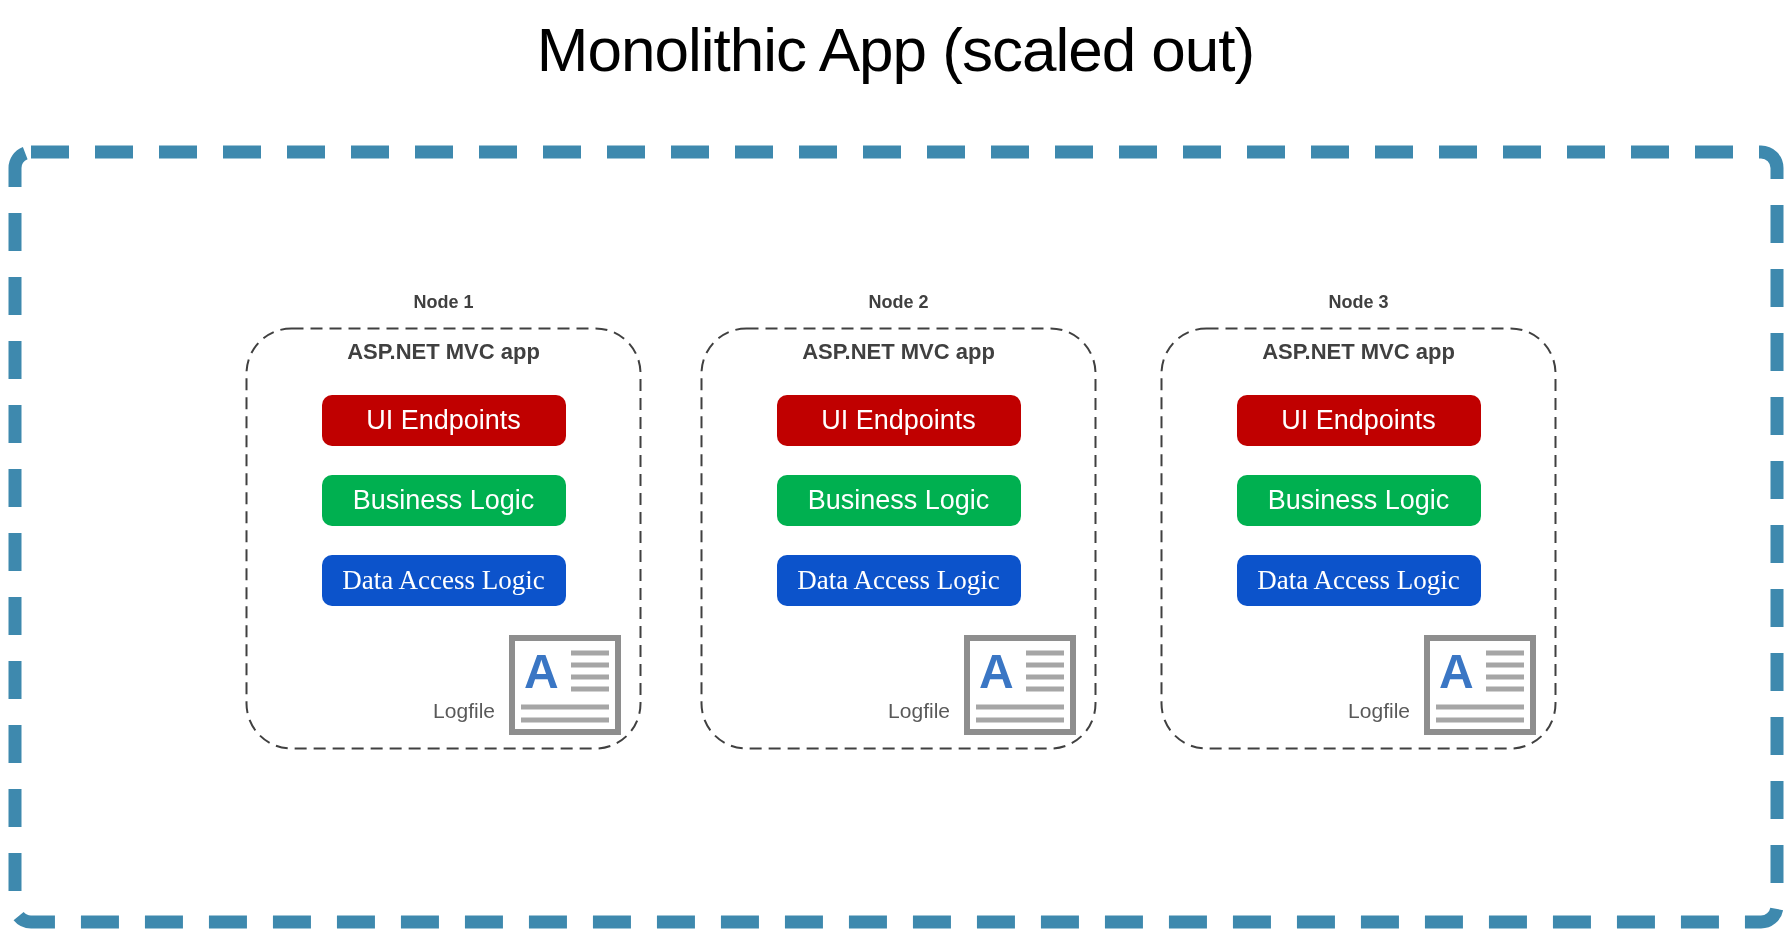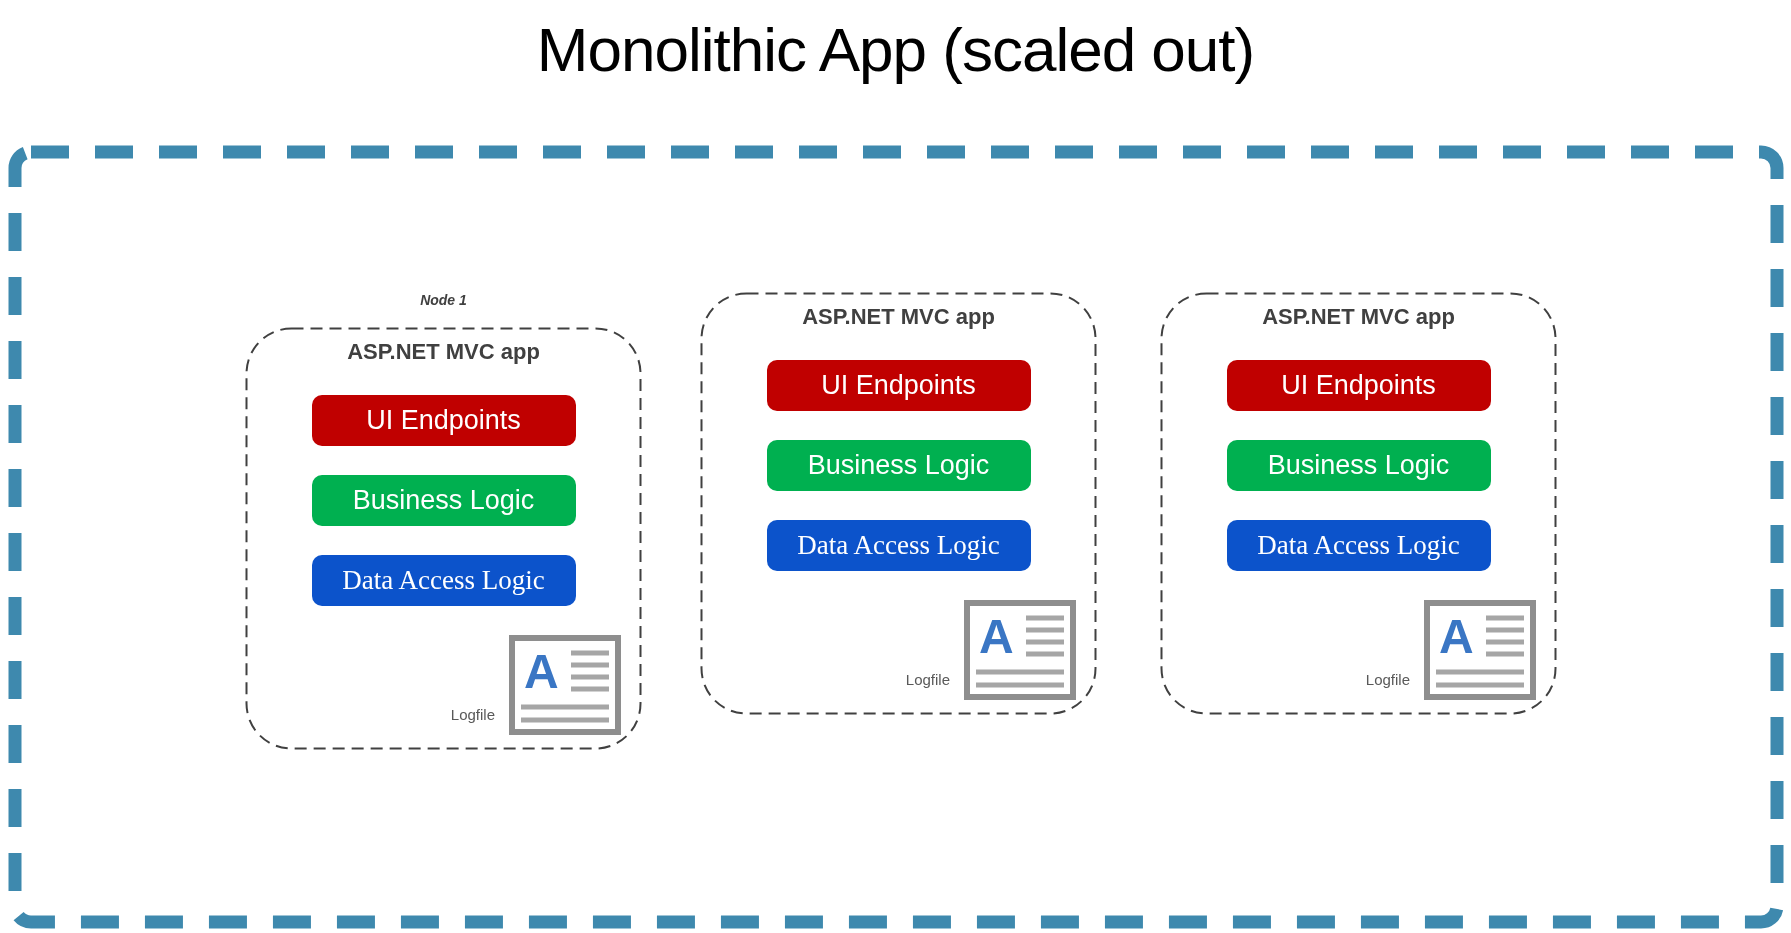--- a/index.html
+++ b/index.html
@@ -43,24 +43,23 @@
     position: absolute;
     top: 292px;
     width: 397px;
   }
   .node-1 { left: 245px; }
   .node-2 { left: 700px; }
   .node-3 { left: 1160px; }
   .node-label {
     height: 35px;
     text-align: center;
-    font-size: 14px;
+    font-size: 18px;
     font-weight: 700;
     color: var(--node_border);
-    font-style: italic;
   }
   .node-box {
     position: relative;
     height: 423px;
   }
   .node-border-svg {
     position: absolute;
     left: 0; top: 0;
     width: 397px; height: 423px;
     pointer-events: none;
@@ -74,21 +73,21 @@
     line-height: 36px;
   }
   .layers {
     margin-top: 25px;
     display: flex;
     flex-direction: column;
     align-items: center;
     gap: 29px;
   }
   .layer {
-    width: 264px;
+    width: 244px;
     height: 51px;
     border-radius: 10px;
     color: #ffffff;
     font-size: 27px;
     font-weight: 400;
     display: flex;
     align-items: center;
     justify-content: center;
     white-space: nowrap;
   }
@@ -99,21 +98,21 @@
     position: absolute;
     left: 0; right: 0;
     bottom: 15px;
     display: flex;
     justify-content: flex-end;
     align-items: flex-end;
     padding-right: 21px;
     gap: 14px;
   }
   .logfile-label {
-    font-size: 15px;
+    font-size: 21px;
     color: var(--logfile_text);
     margin-bottom: 12px;
   }
   .logfile-icon { display: block; }
 </style>
 </head>
 <body>
 
 <div class="page-title">Monolithic App (scaled out)</div>
 
@@ -145,20 +144,21 @@
           <line x1="62" y1="54" x2="100" y2="54"></line>
           <line x1="12" y1="72" x2="100" y2="72"></line>
           <line x1="12" y1="85" x2="100" y2="85"></line>
         </g>
       </svg>
     </div>
   </div>
 </div>
 
 <div class="node node-2">
+  <div class="node-label">Node 2</div>
   <div class="node-box">
     <svg class="node-border-svg" viewBox="0 0 397 423" aria-hidden="true">
       <rect x="1.5" y="1.5" width="394" height="420" rx="45" fill="none" style="stroke: var(--node_border);" stroke-width="2" stroke-dasharray="12 7"></rect>
     </svg>
     <div class="app-title">ASP.NET MVC app</div>
     <div class="layers">
       <div class="layer layer-red">UI Endpoints</div>
       <div class="layer layer-green">Business Logic</div>
       <div class="layer layer-blue">Data Access Logic</div>
     </div>
@@ -174,20 +174,21 @@
           <line x1="62" y1="54" x2="100" y2="54"></line>
           <line x1="12" y1="72" x2="100" y2="72"></line>
           <line x1="12" y1="85" x2="100" y2="85"></line>
         </g>
       </svg>
     </div>
   </div>
 </div>
 
 <div class="node node-3">
+  <div class="node-label">Node 3</div>
   <div class="node-box">
     <svg class="node-border-svg" viewBox="0 0 397 423" aria-hidden="true">
       <rect x="1.5" y="1.5" width="394" height="420" rx="45" fill="none" style="stroke: var(--node_border);" stroke-width="2" stroke-dasharray="12 7"></rect>
     </svg>
     <div class="app-title">ASP.NET MVC app</div>
     <div class="layers">
       <div class="layer layer-red">UI Endpoints</div>
       <div class="layer layer-green">Business Logic</div>
       <div class="layer layer-blue">Data Access Logic</div>
     </div>

